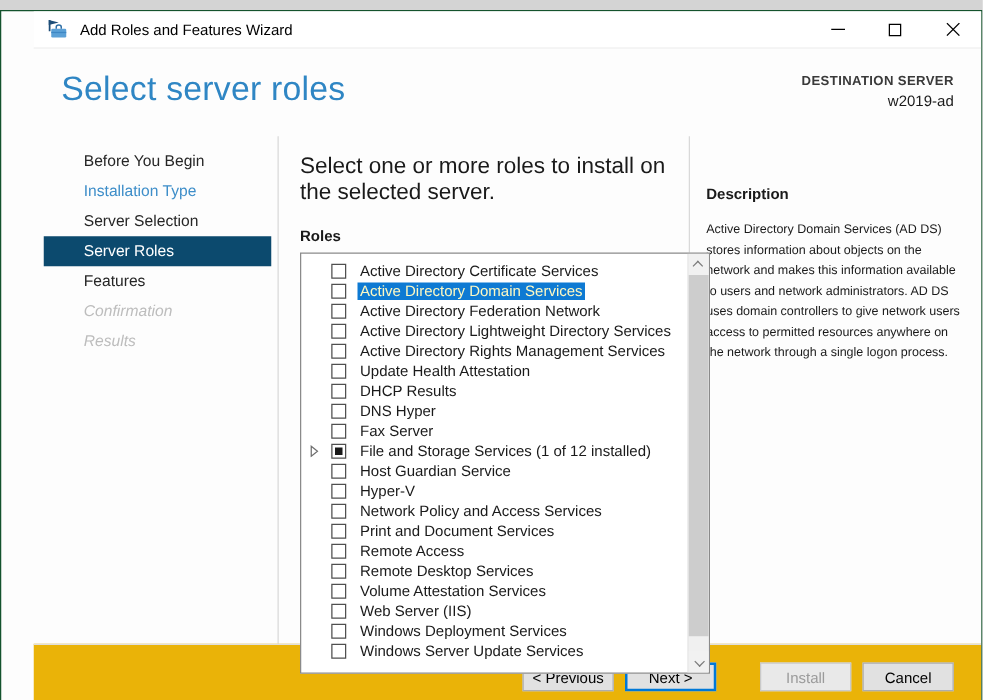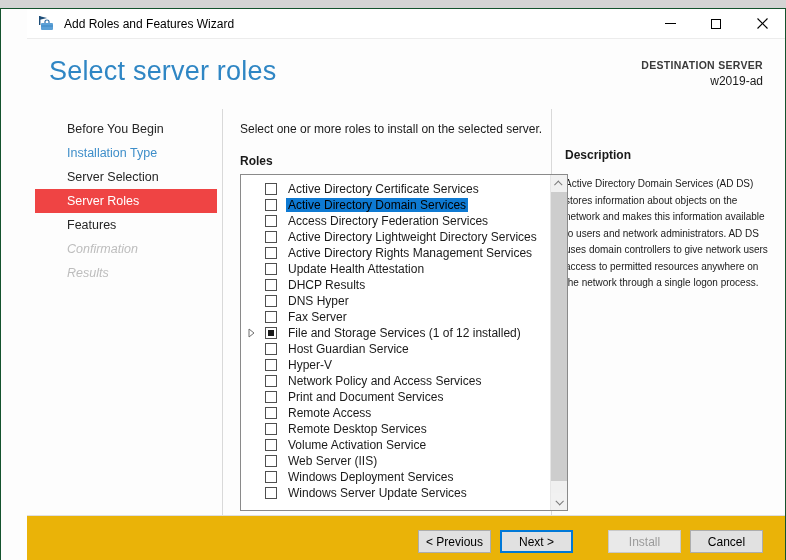--- a/index.html
+++ b/index.html
@@ -24,33 +24,33 @@
   .page-title{font-size:27px;font-weight:300;color:#2f86c4;margin:0;padding-top:17px;letter-spacing:0.2px;}
   .dest{margin-left:auto;text-align:right;padding-top:21px;line-height:1;}
   .dest-label{font-size:10.5px;font-weight:bold;color:#3a3a3a;letter-spacing:0.3px;}
   .dest-value{font-size:12px;color:#1a1a1a;margin-top:4px;}
   
   .bodyrow{flex:1;display:flex;min-height:0;background:#fdfdfd;}
   .sidebar{width:196px;flex:none;border-right:1px solid #d9d9d9;padding-top:8px;}
   .nav-item{height:24px;line-height:24px;font-size:12.5px;padding-left:40px;color:#262626;}
   .nav-item.link{color:#3e8ec9;}
   .nav-item.disabled{color:#bdbdbd;font-style:italic;}
-  .nav-item.selected{background:#ef4444;color:#ffffff;margin-left:8px;margin-right:5px;padding-left:32px;}
+  .nav-item.selected{background:#0c4a6e;color:#ffffff;margin-left:8px;margin-right:5px;padding-left:32px;}
   .main{flex:1;padding:13px 0 0 17px;min-width:0;}
-  .instruction{font-size:12px;}
+  .instruction{font-size:18px;}
   .roles-label{font-size:12px;font-weight:bold;margin-top:18px;}
   .listbox{margin-top:6px;width:328px;height:337px;border:1px solid #8a8a8a;background:#fff;
     position:relative;padding-top:6px;overflow:hidden;}
   .rows{margin-right:17px;overflow:hidden;}
   .role-row{height:16px;display:flex;align-items:center;padding-left:24px;position:relative;font-size:12px;white-space:nowrap;}
   .expander{position:absolute;left:7px;top:3px;width:7px;height:10px;}
   .cb{width:12px;height:12px;border:1px solid #4f4f4f;background:#fff;flex:none;position:relative;}
   .cb.indeterminate::after{content:"";position:absolute;left:2px;top:2px;right:2px;bottom:2px;background:#1a1a1a;}
   .role-label{margin-left:9px;padding:0 2px;}
-  .role-label.selected{background:#0e7ad3;color:#000000;}
+  .role-label.selected{background:#0e7ad3;color:#fef9c3;}
   
   .vscroll{position:absolute;top:0;right:0;width:17px;height:100%;background:#f0f0f0;border-left:1px solid #e6e6e6;}
   .scroll-btn{position:absolute;left:0;width:100%;height:17px;background:#f1f1f1;display:flex;align-items:center;justify-content:center;}
   .scroll-btn.up{top:0;}
   .scroll-btn.down{bottom:0;}
   .chev{width:6px;height:6px;border-left:1.5px solid #7a7a7a;border-top:1.5px solid #7a7a7a;display:block;}
   .chev.up{transform:rotate(45deg) translateY(1px);}
   .chev.down{transform:rotate(225deg) translateY(1px);}
   .thumb{position:absolute;left:0;right:0;top:17px;bottom:29px;background:#cdcdcd;}
   
@@ -128,21 +128,21 @@
             <div class="role-row">
               <span class="cb"></span>
               <span class="role-label">Active Directory Certificate Services</span>
             </div>
             <div class="role-row">
               <span class="cb"></span>
               <span class="role-label selected">Active Directory Domain Services</span>
             </div>
             <div class="role-row">
               <span class="cb"></span>
-              <span class="role-label">Access Directory Federation Services</span>
+              <span class="role-label">Active Directory Federation Network</span>
             </div>
             <div class="role-row">
               <span class="cb"></span>
               <span class="role-label">Active Directory Lightweight Directory Services</span>
             </div>
             <div class="role-row">
               <span class="cb"></span>
               <span class="role-label">Active Directory Rights Management Services</span>
             </div>
             <div class="role-row">
@@ -187,21 +187,21 @@
             <div class="role-row">
               <span class="cb"></span>
               <span class="role-label">Remote Access</span>
             </div>
             <div class="role-row">
               <span class="cb"></span>
               <span class="role-label">Remote Desktop Services</span>
             </div>
             <div class="role-row">
               <span class="cb"></span>
-              <span class="role-label">Volume Activation Service</span>
+              <span class="role-label">Volume Attestation Services</span>
             </div>
             <div class="role-row">
               <span class="cb"></span>
               <span class="role-label">Web Server (IIS)</span>
             </div>
             <div class="role-row">
               <span class="cb"></span>
               <span class="role-label">Windows Deployment Services</span>
             </div>
             <div class="role-row">

